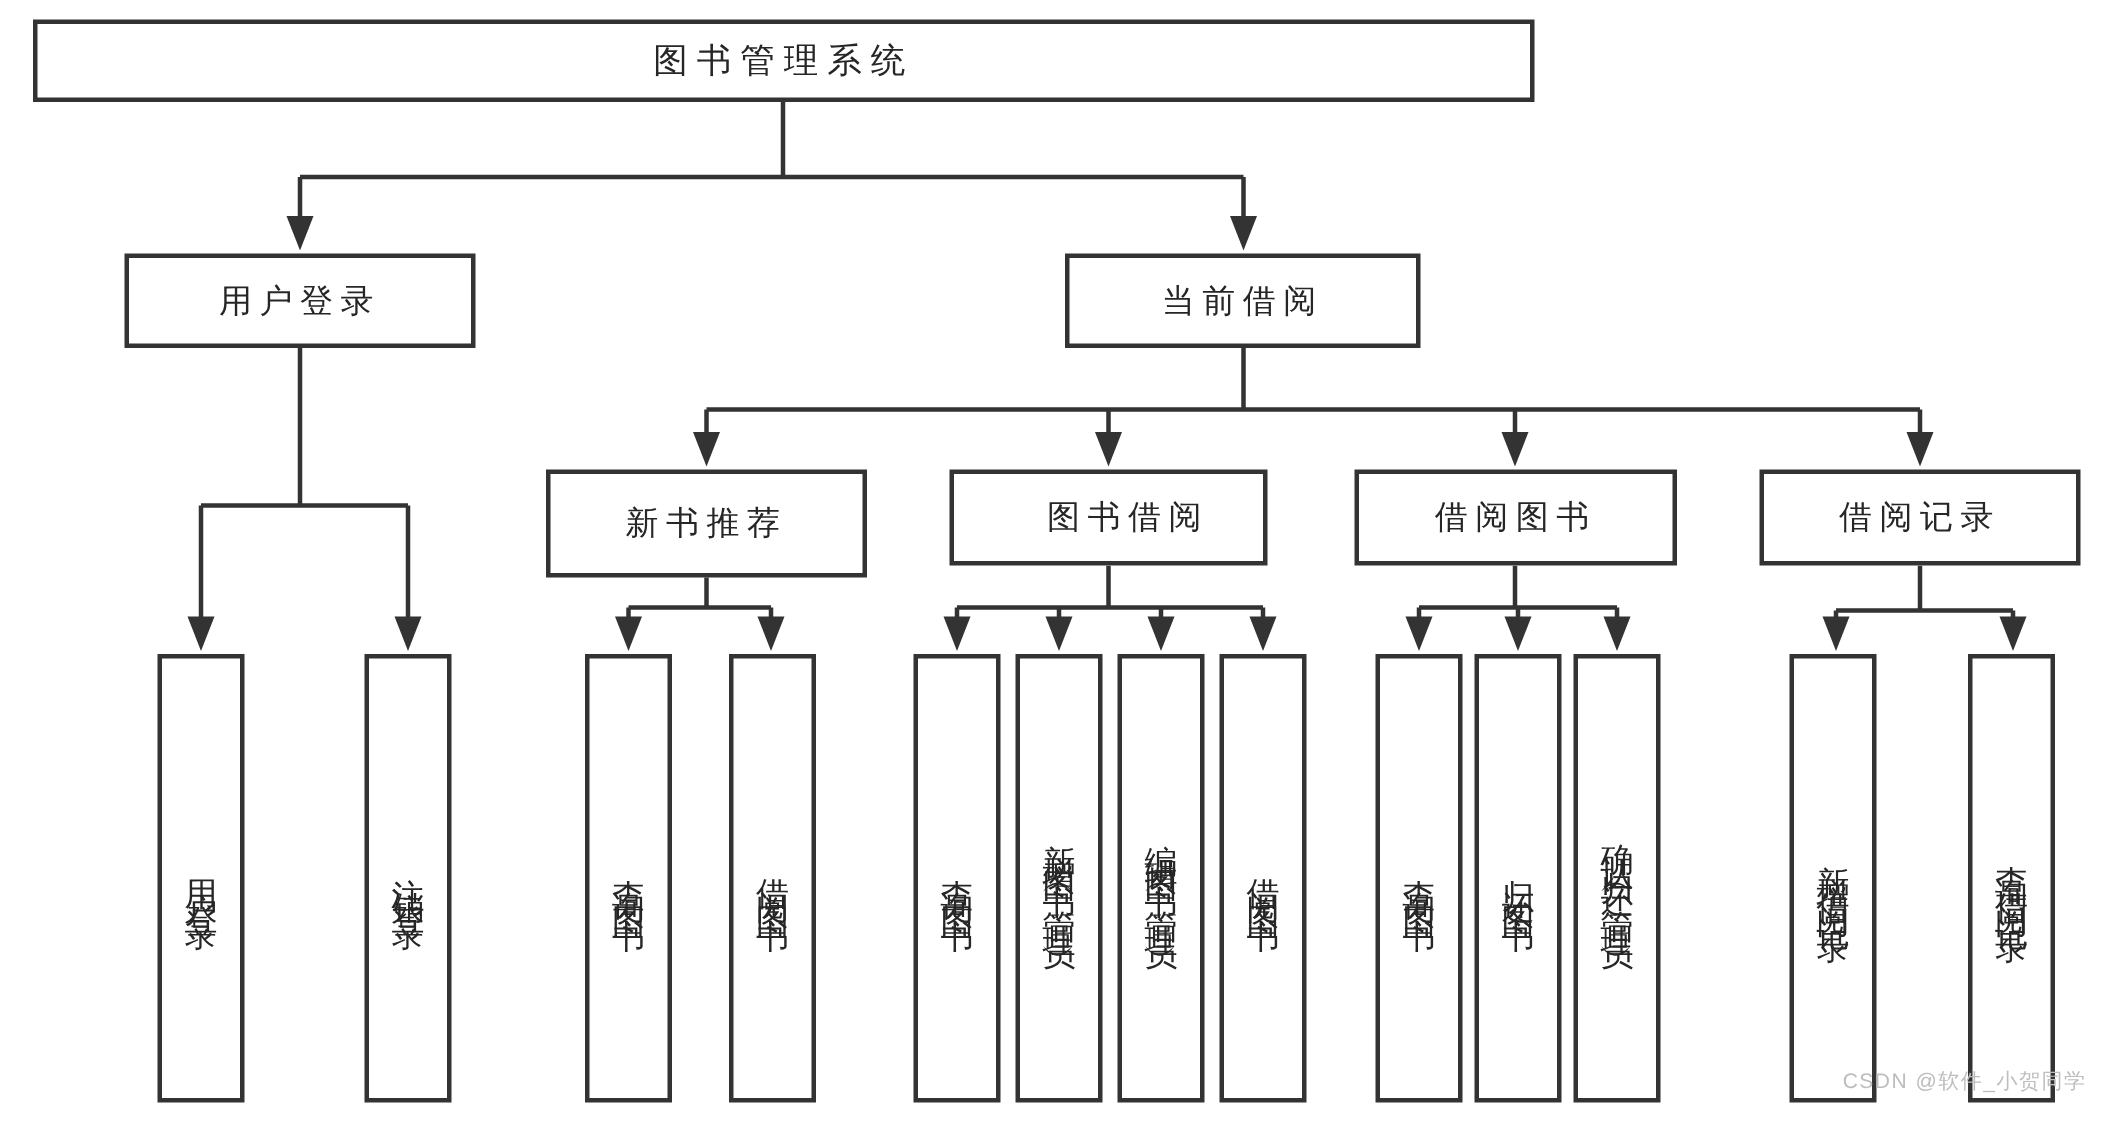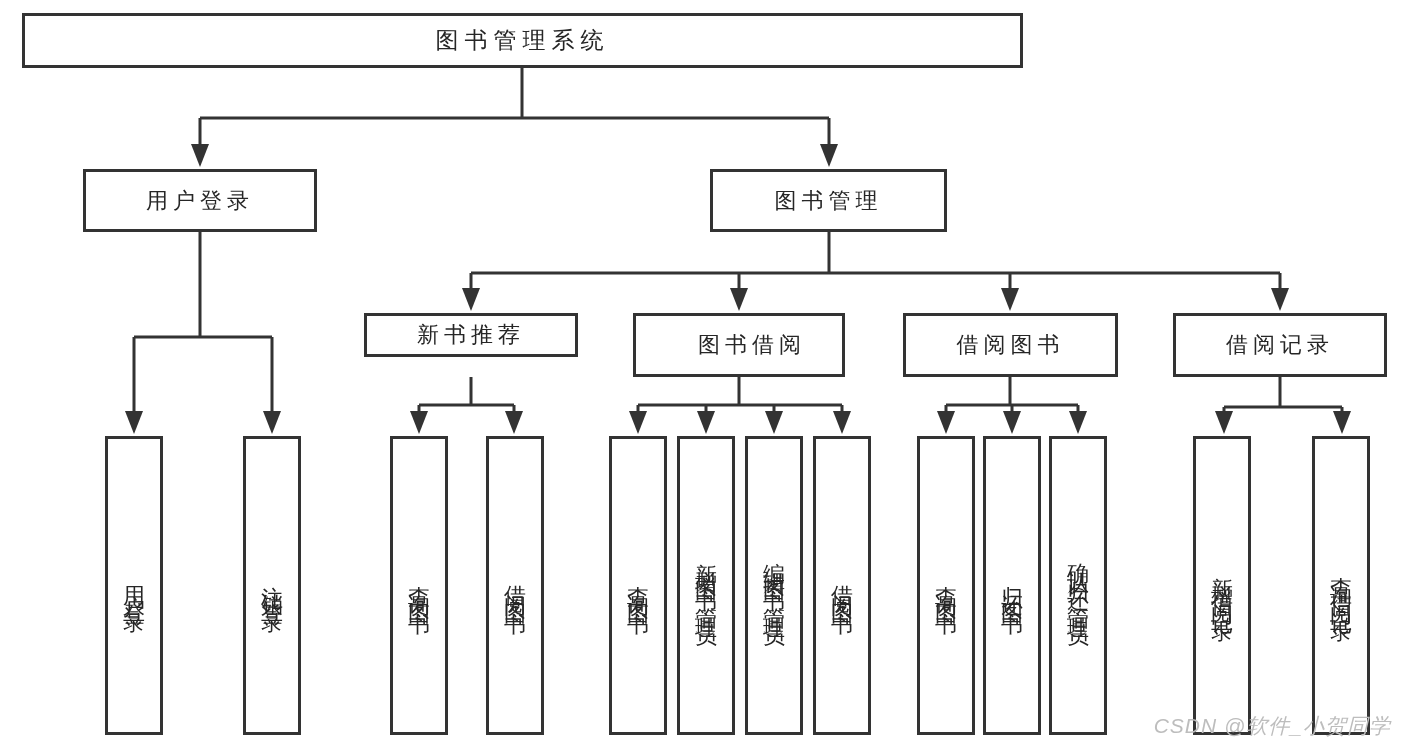--- a/index.html
+++ b/index.html
@@ -37,47 +37,46 @@
     text-orientation:mixed;
     font-size:22px;
     letter-spacing:9px;
     line-height:1;
     color:var(--text-color);
   }
   
   #n-root{left:22px;top:13px;width:1001px;height:55px;}
   #n-user-login{left:83px;top:169px;width:234px;height:63px;}
   #n-book-mgmt{left:710px;top:169px;width:237px;height:63px;}
-  #n-new-book-rec{left:364px;top:313px;width:214px;height:44px;text-align:right;}
+  #n-new-book-rec{left:364px;top:313px;width:214px;height:72px;text-align:right;}
   #n-book-borrow{left:633px;top:313px;width:212px;height:64px;padding-left:26px;}
   #n-current-borrow{left:903px;top:313px;width:215px;height:64px;}
   #n-borrow-record{left:1173px;top:313px;width:214px;height:64px;}
   .leaf{top:436px;width:58px;height:299px;}
   #n-leaf-user-login{left:105px;}
   #n-leaf-logout{left:243px;}
   #n-leaf-query-book-rec{left:390px;}
   #n-leaf-borrow-book-rec{left:486px;}
   #n-leaf-query-book-borrow{left:609px;}
   #n-leaf-add-book{left:677px;}
   #n-leaf-edit-book{left:745px;}
   #n-leaf-borrow-book-2{left:813px;}
   #n-leaf-query-book-current{left:917px;}
   #n-leaf-return-book{left:983px;}
   #n-leaf-confirm-return{left:1049px;}
   #n-leaf-add-record{left:1193px;}
   #n-leaf-query-record{left:1312px;}
   #watermark{
     position:absolute;
     right:14px;top:712px;
-    font-size:21px;
+    font-size:14px;
     letter-spacing:1px;
     color:var(--watermark-color);
     white-space:nowrap;
     z-index:10;
-    font-style:italic;
   }
 </style>
 </head>
 <body>
 
 <div id="canvas">
 
   <svg id="edges" viewBox="0 0 1405 747" xmlns="http://www.w3.org/2000/svg">
     <g stroke="#333333" stroke-width="3" fill="none">
 
@@ -119,21 +118,21 @@
   </svg>
 
   <div class="box" id="n-root">
     <span class="hlabel">图书管理系统</span>
   </div>
 
   <div class="box" id="n-user-login">
     <span class="hlabel">用户登录</span>
   </div>
   <div class="box" id="n-book-mgmt">
-    <span class="hlabel">图书管理</span>
+    <span class="hlabel">当前借阅</span>
   </div>
 
   <div class="box" id="n-new-book-rec">
     <span class="hlabel">新书推荐</span>
   </div>
   <div class="box" id="n-book-borrow">
     <span class="hlabel">图书借阅</span>
   </div>
   <div class="box" id="n-current-borrow">
     <span class="hlabel">借阅图书</span>

